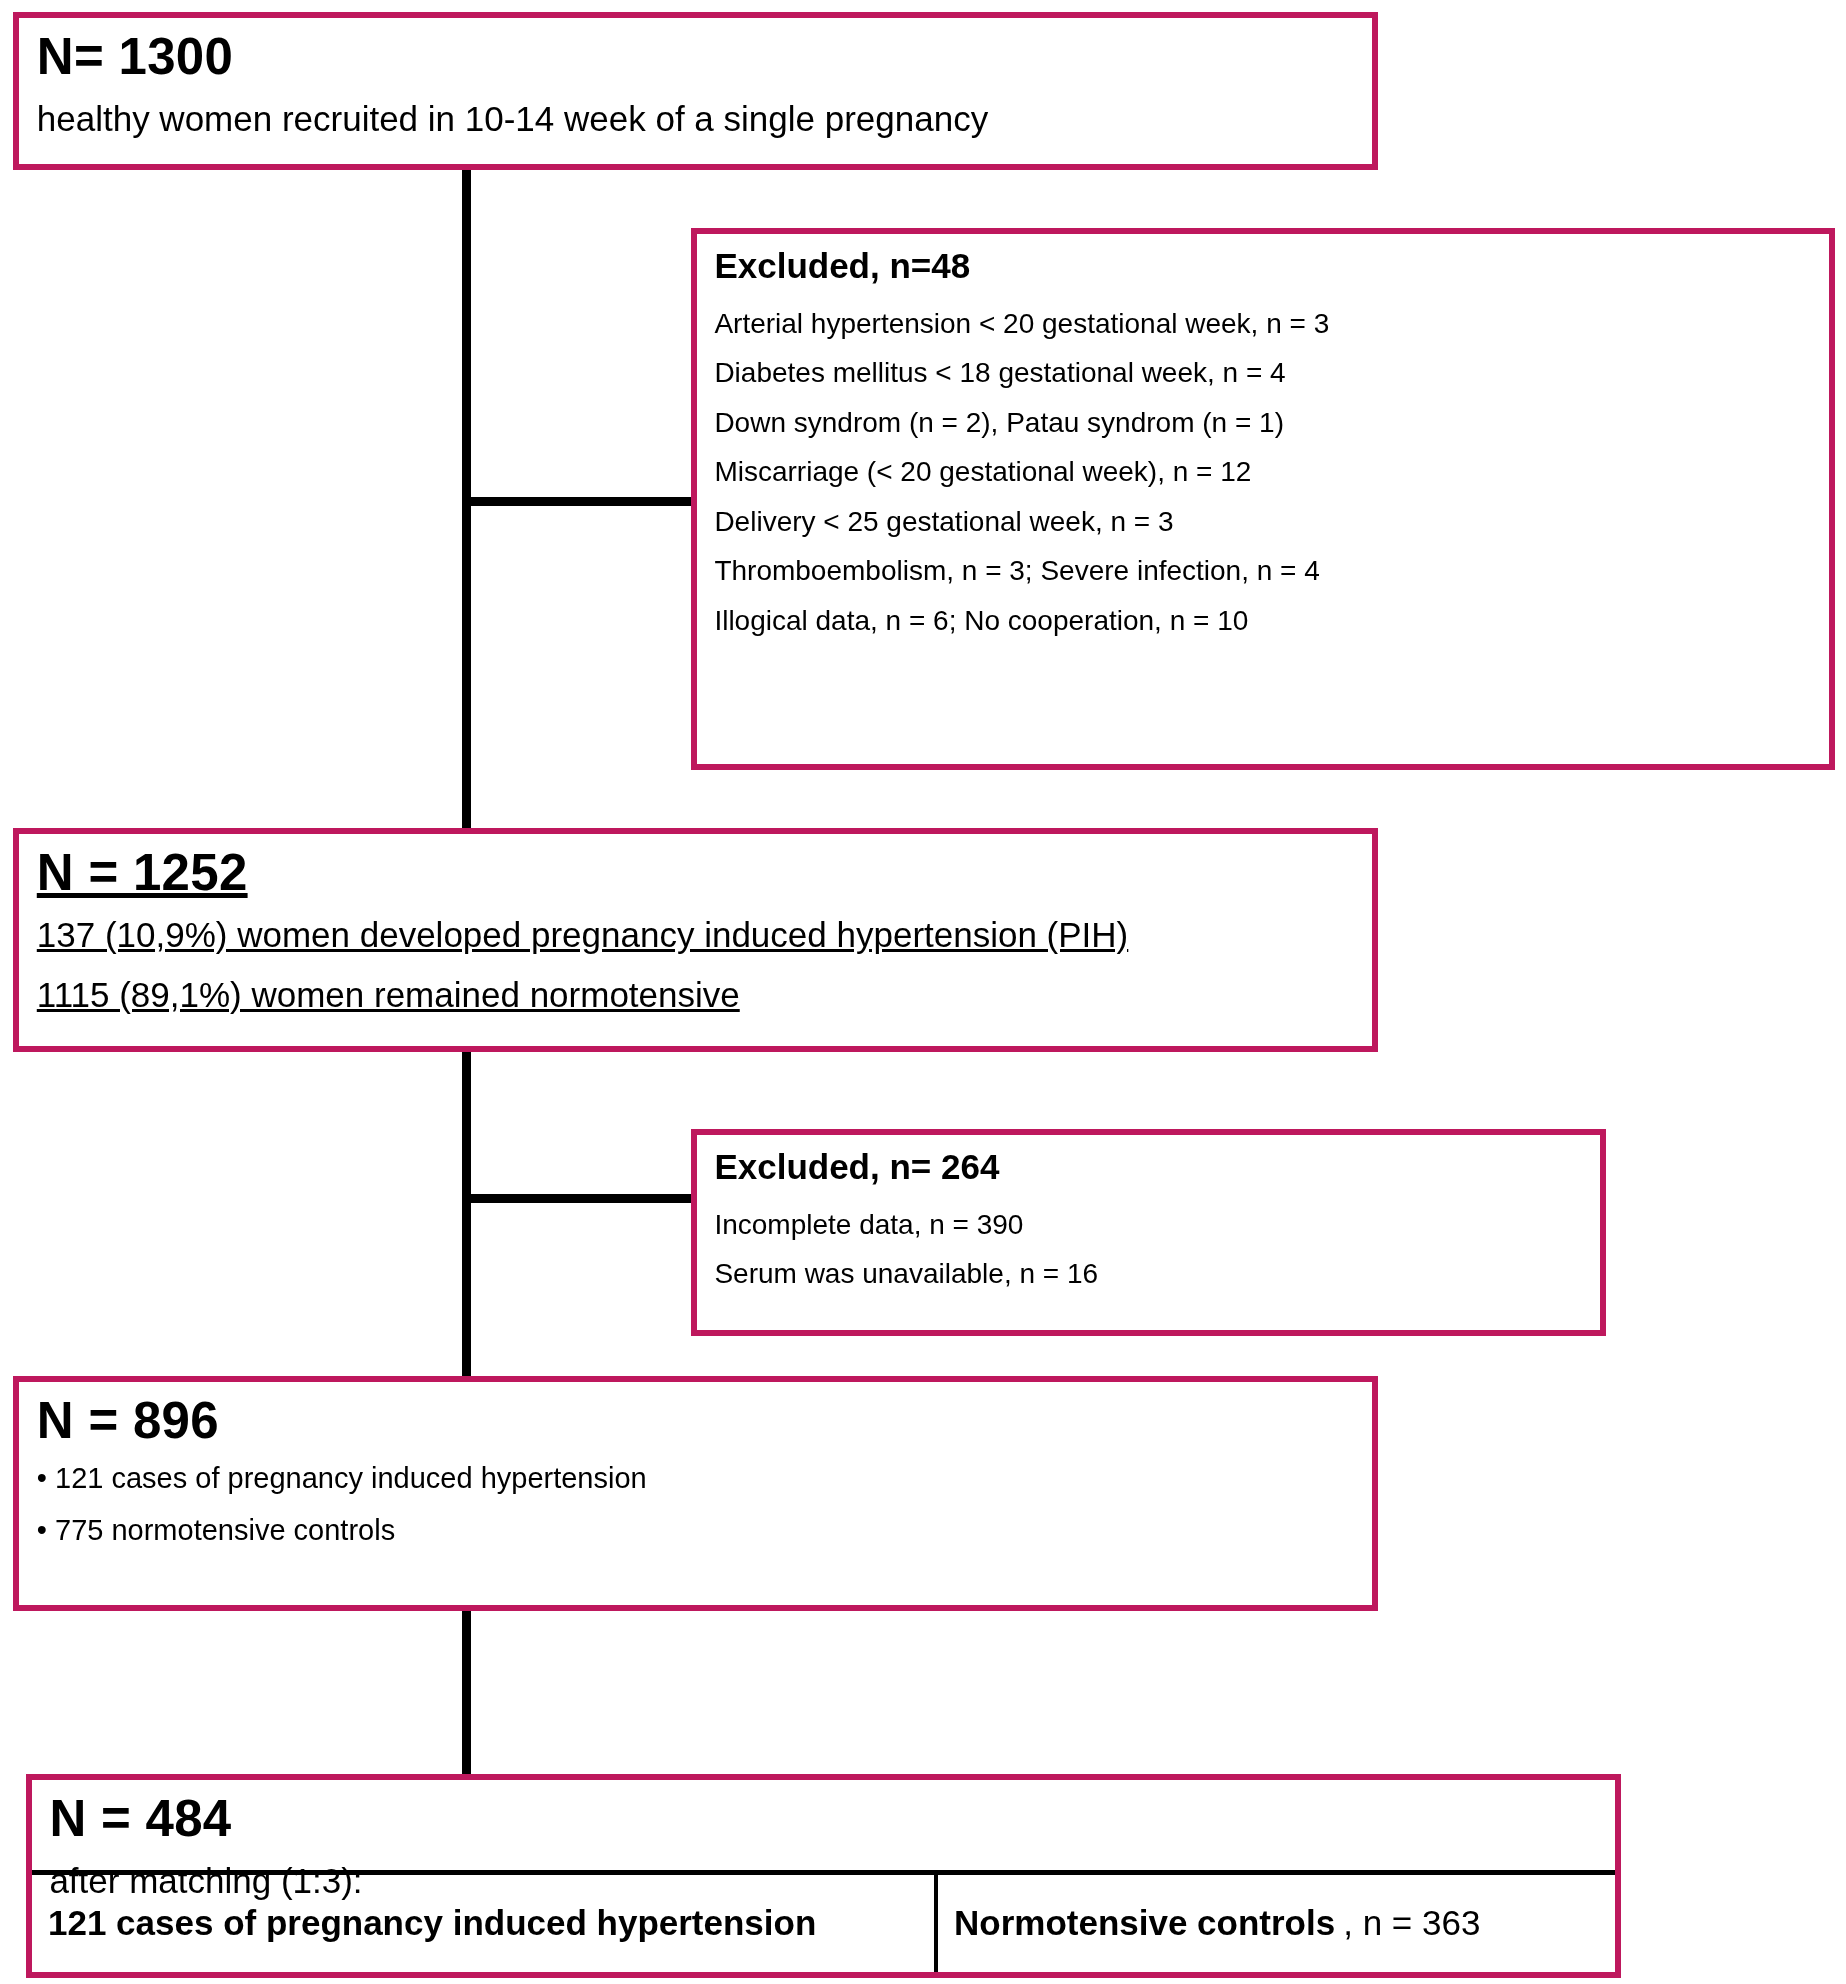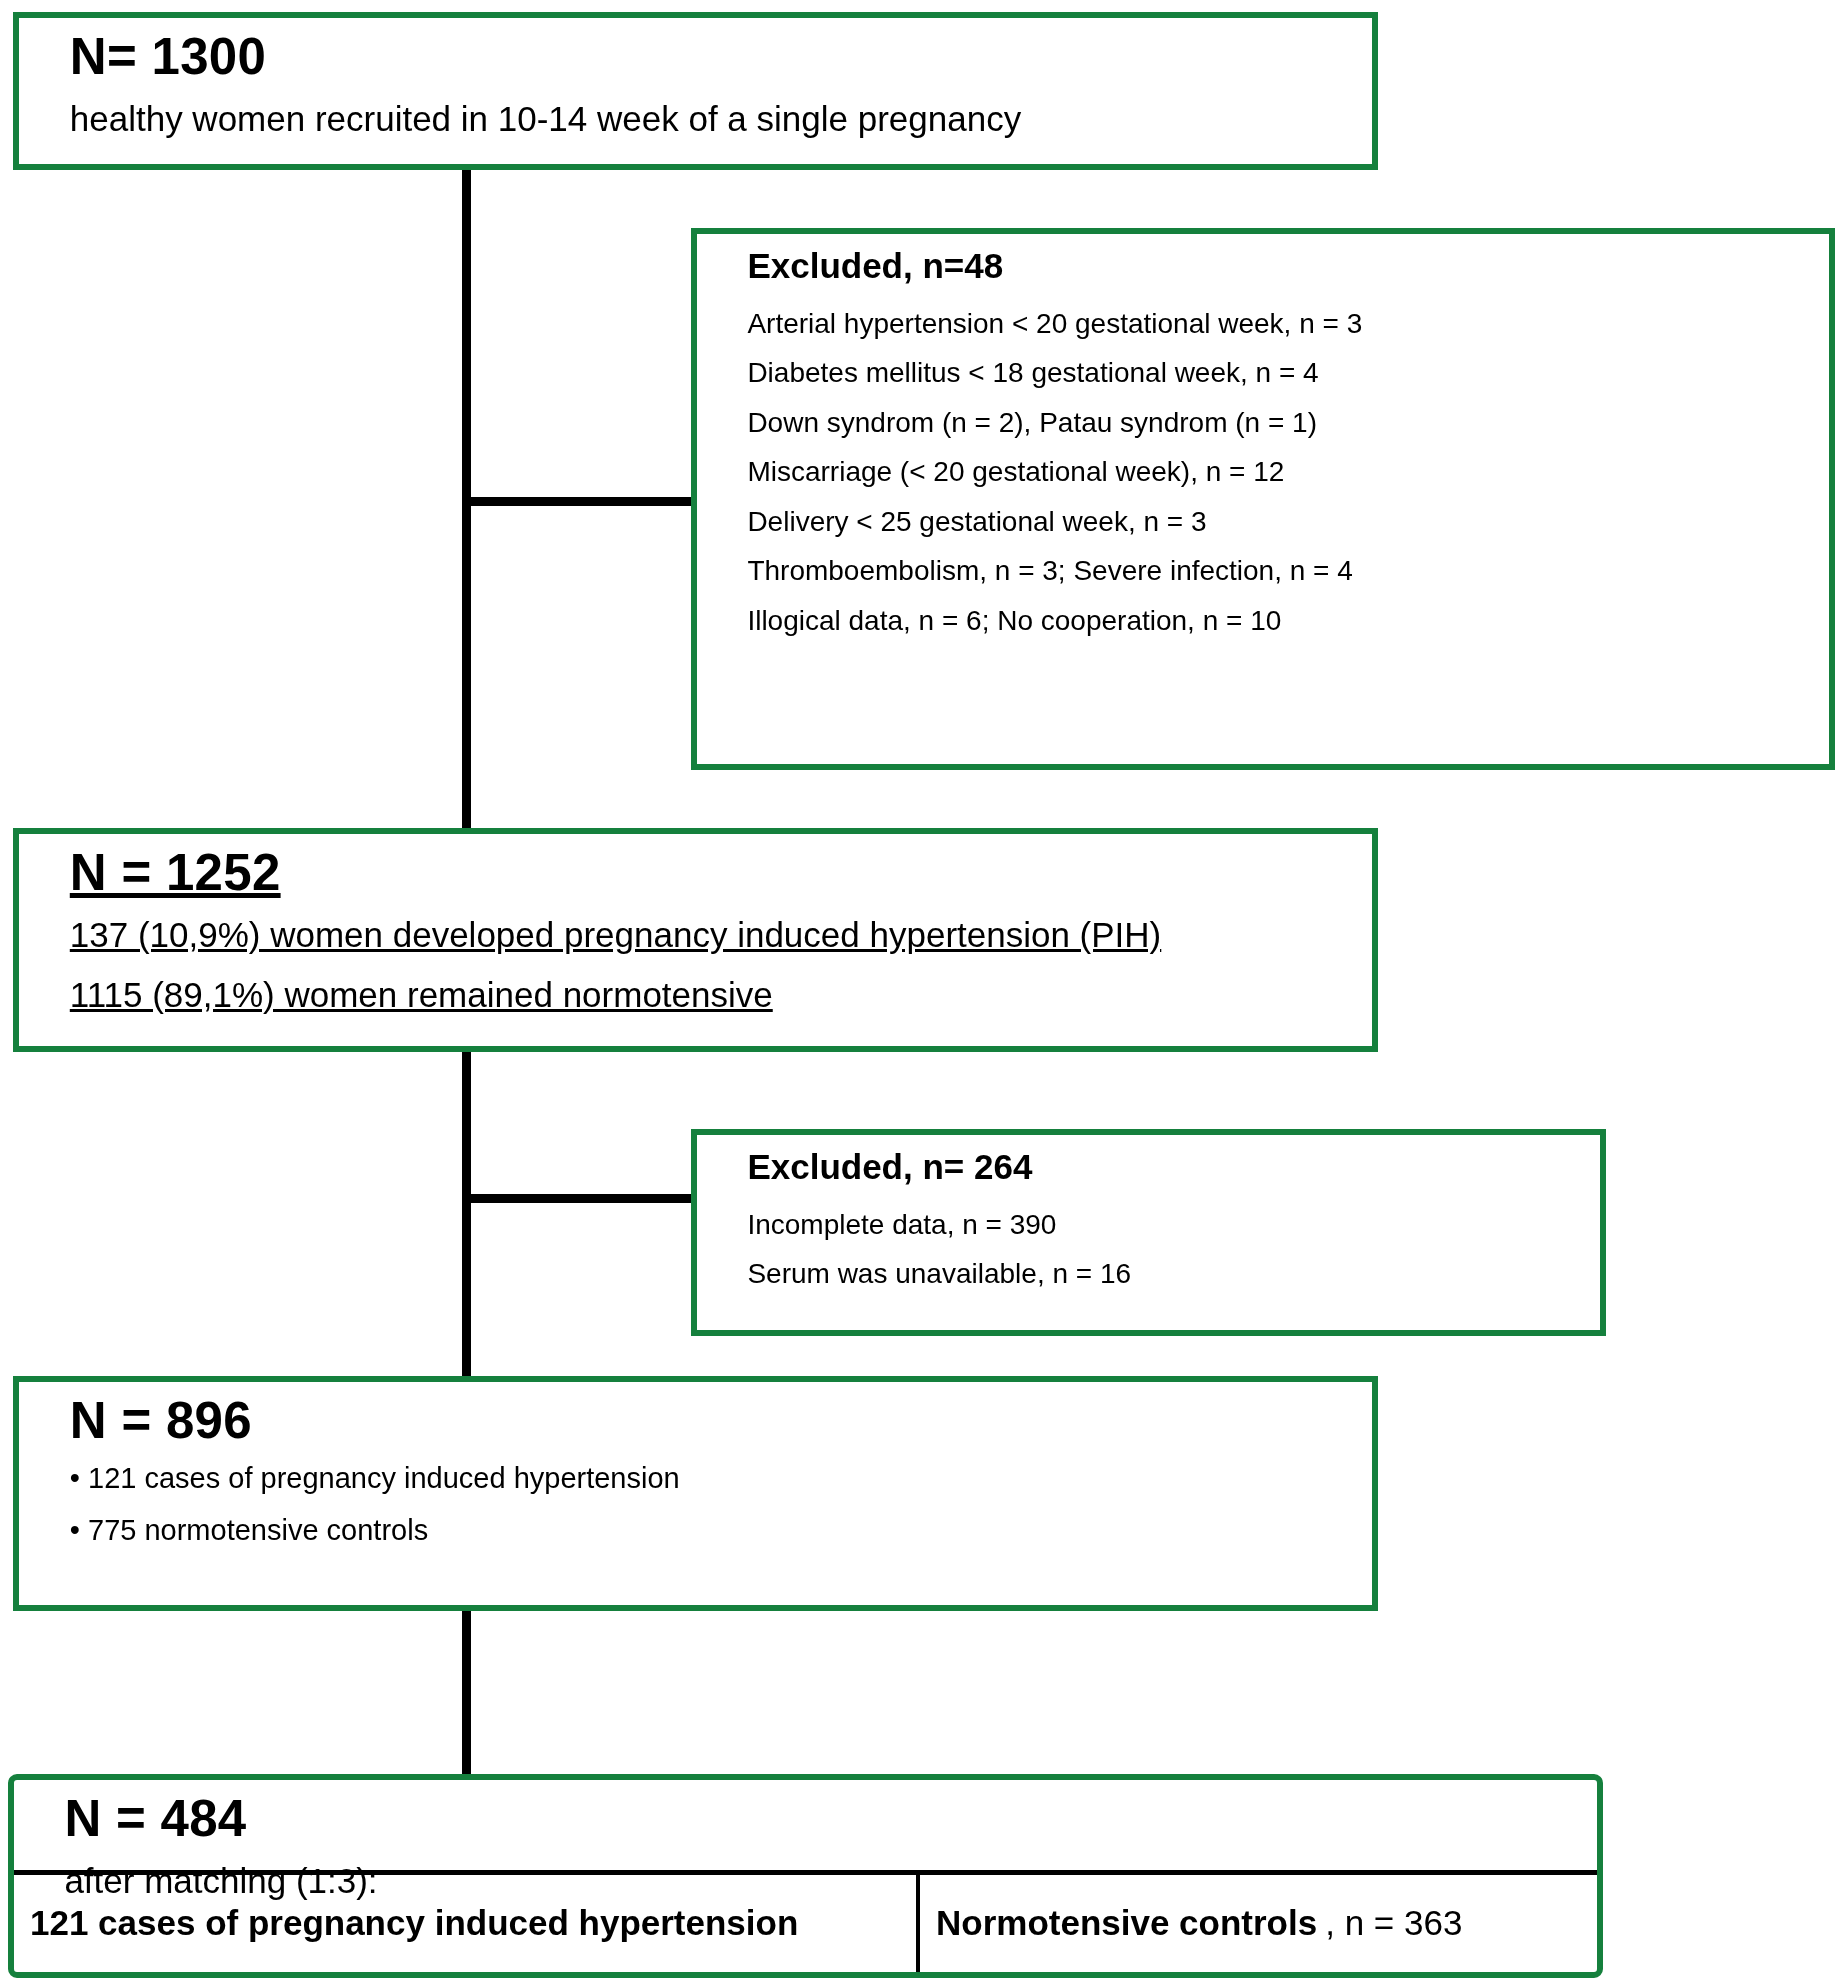--- a/index.html
+++ b/index.html
@@ -16,24 +16,23 @@
     width: 1847px;
     height: 1985px;
     background: #ffffff;
     overflow: hidden;
   }
 
   
   .box {
     position: absolute;
     box-sizing: border-box;
-    border: 6px solid #15803d;
+    border: 6px solid #be185d;
     background: #ffffff;
     z-index: 5;
-    padding-left: 33px;
   }
   .box-inner {
     padding: 13.4px 17.4px 14.7px 17.4px;
   }
 
   
   .line {
     position: absolute;
     background: #000000;
     z-index: 2;
@@ -169,21 +168,21 @@
         <span class="bullet-dot">•</span>
         <span>121 cases of pregnancy induced hypertension</span>
       </div>
       <div class="bullet-line">
         <span class="bullet-dot">•</span>
         <span>775 normotensive controls</span>
       </div>
     </div>
   </div>
 
-  <div class="box" style="left:8px; top:1774px; width:1595px; height:204px;border-radius:9px;">
+  <div class="box" style="left:26px; top:1774px; width:1595px; height:204px;">
     <div class="box-inner">
       <div class="hdr">N = 484</div>
       <div class="sub">after matching (1:3):</div>
     </div>
 
     <div class="split-row">
       <div class="split-cell left">
         <span class="b">121 cases of pregnancy induced hypertension</span>
           <span class="n"></span>
       </div>

